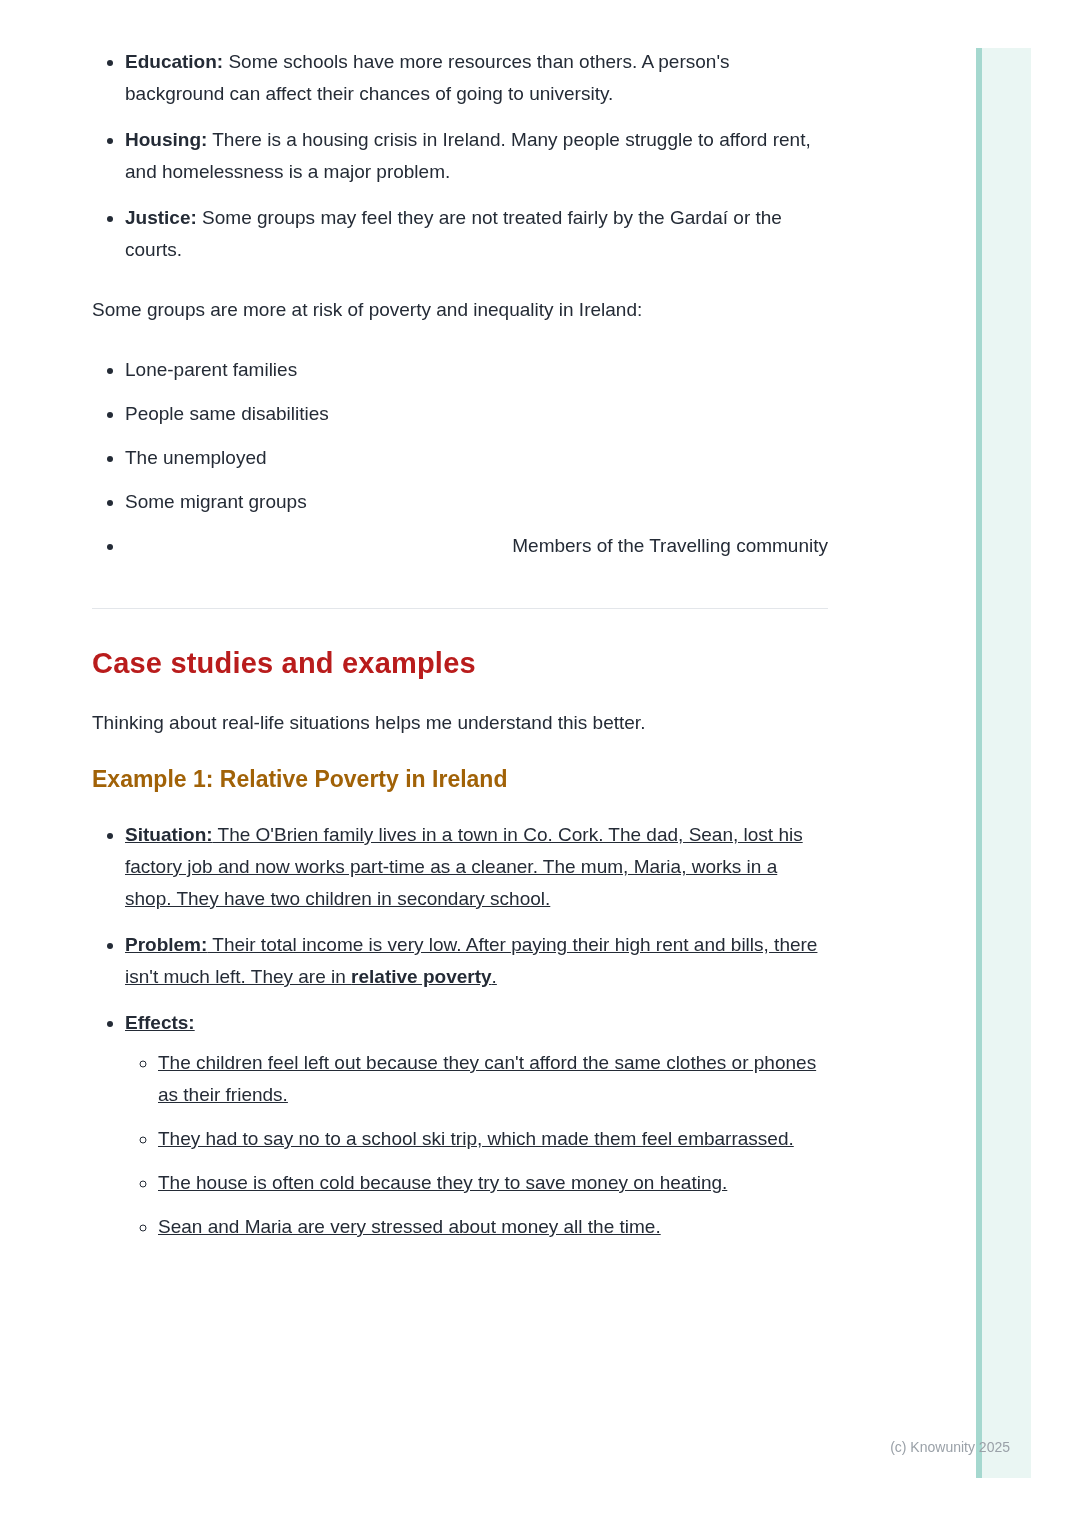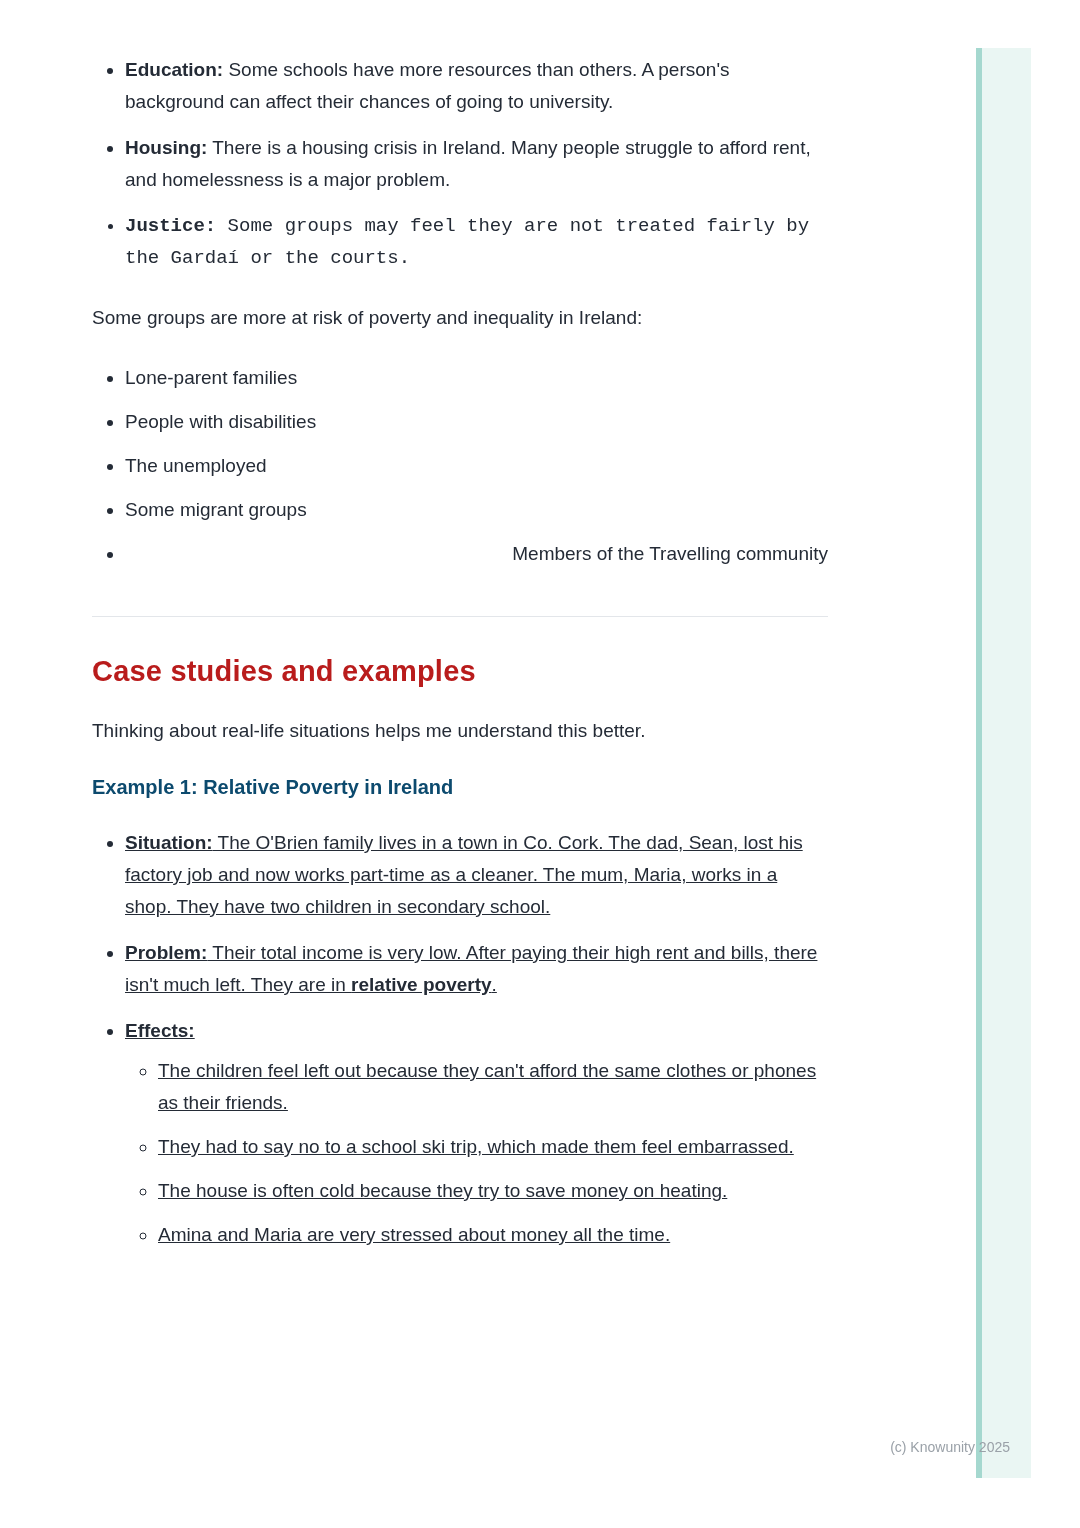--- a/index.html
+++ b/index.html
@@ -15,52 +15,52 @@
     position: absolute;
     left: 976px; top: 48px;
     width: 55px; height: 1430px;
     background: #eaf6f3;
     border-left: 6px solid #a5d8cf;
     box-sizing: border-box;
     z-index: 1;
   }
   .content {
     position: absolute;
-    left: 92px; top: 8px;
+    left: 92px; top: 0;
     width: 736px;
     padding-top: 46px;
     font-size: 19px;
     line-height: 32px;
     z-index: 0;
   }
   .b { font-weight: bold; }
   ul { margin: 0; padding-left: 33px; }
   ul.top-list li { margin-bottom: 14px; }
-  ul.top-list li:last-child { margin-bottom: 0; font-family: Liberation Mono, monospace; }
+  ul.top-list li:last-child { margin-bottom: 0; }
   p.para { margin: 28px 0 28px 0; }
   ul.simple-list li { margin-bottom: 12px; }
   ul.simple-list li:last-child { margin-bottom: 0; text-align: right; }
   hr.divider {
     border: none;
     border-top: 1px solid #e3e6ea;
     margin: 46px 0 0 0;
   }
   h2.section-heading {
     color: #b91c1c;
     font-size: 29px;
     line-height: 36px;
     margin: 36px 0 0 0;
     letter-spacing: 0.2px;
   }
   p.section-intro { margin: 26px 0 0 0; }
   h3.example-heading {
-    font-size: 20px;
+    font-size: 23px;
     line-height: 28px;
     margin: 26px 0 0 0;
-    color: #0c4a6e;
+    color: #a16207;
   }
   ul.example-list { margin-top: 26px; text-decoration: underline; }
   ul.example-list > li { margin-bottom: 14px; }
   ul.example-list > li:last-child { margin-bottom: 0; }
   ul.sub-list {
     list-style-type: circle;
     margin-top: 8px;
     padding-left: 33px;
   }
   ul.sub-list li { margin-bottom: 12px; }
@@ -90,21 +90,21 @@
     </li>
     <li>
       <span class="b">Justice:</span><span> Some groups may feel they are not treated fairly by the Gardaí or the courts.</span>
     </li>
   </ul>
 
   <p class="para">Some groups are more at risk of poverty and inequality in Ireland:</p>
 
   <ul class="simple-list">
     <li>Lone-parent families</li>
-    <li>People with disabilities</li>
+    <li>People same disabilities</li>
     <li>The unemployed</li>
     <li>Some migrant groups</li>
     <li>Members of the Travelling community</li>
   </ul>
 
   <hr class="divider">
 
   <h2 class="section-heading">Case studies and examples</h2>
 
   <p class="section-intro">Thinking about real-life situations helps me understand this better.</p>
@@ -117,21 +117,21 @@
     </li>
     <li>
       <span class="b">Problem:</span><span> Their total income is very low. After paying their high rent and bills, there isn't much left. They are in </span><span class="b">relative poverty</span><span>.</span>
     </li>
     <li>
       <span class="b">Effects:</span>
       <ul class="sub-list">
         <li>The children feel left out because they can't afford the same clothes or phones as their friends.</li>
         <li>They had to say no to a school ski trip, which made them feel embarrassed.</li>
         <li>The house is often cold because they try to save money on heating.</li>
-        <li>Amina and Maria are very stressed about money all the time.</li>
+        <li>Sean and Maria are very stressed about money all the time.</li>
       </ul>
     </li>
   </ul>
 
 
 
 </div>
 
 <div class="footer">(c) Knowunity 2025</div>
 

